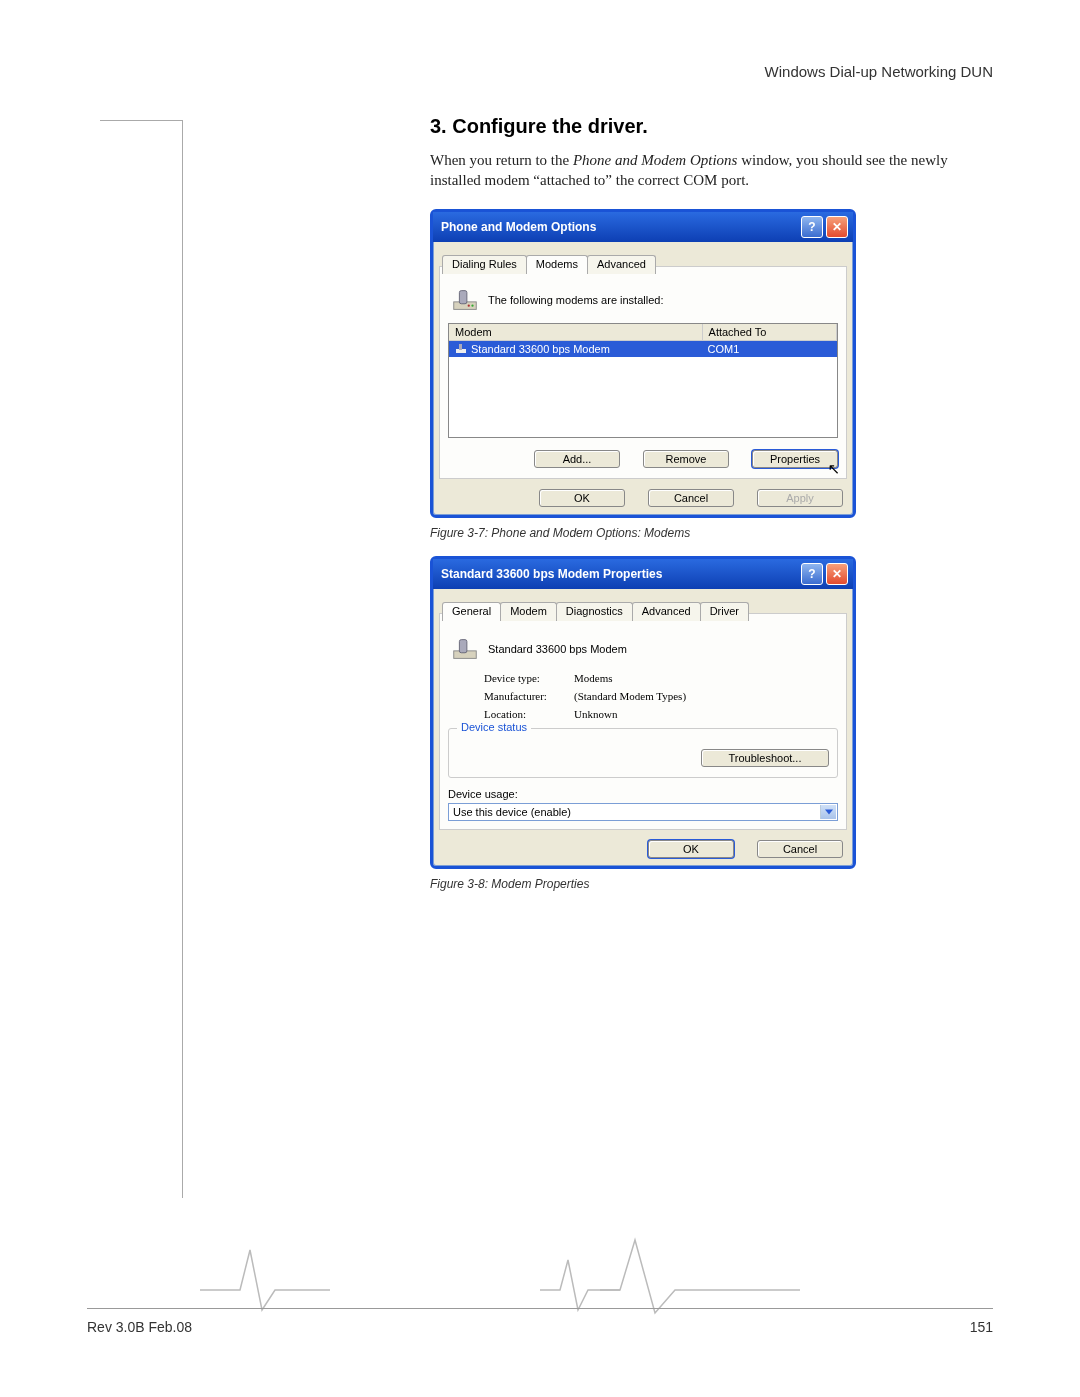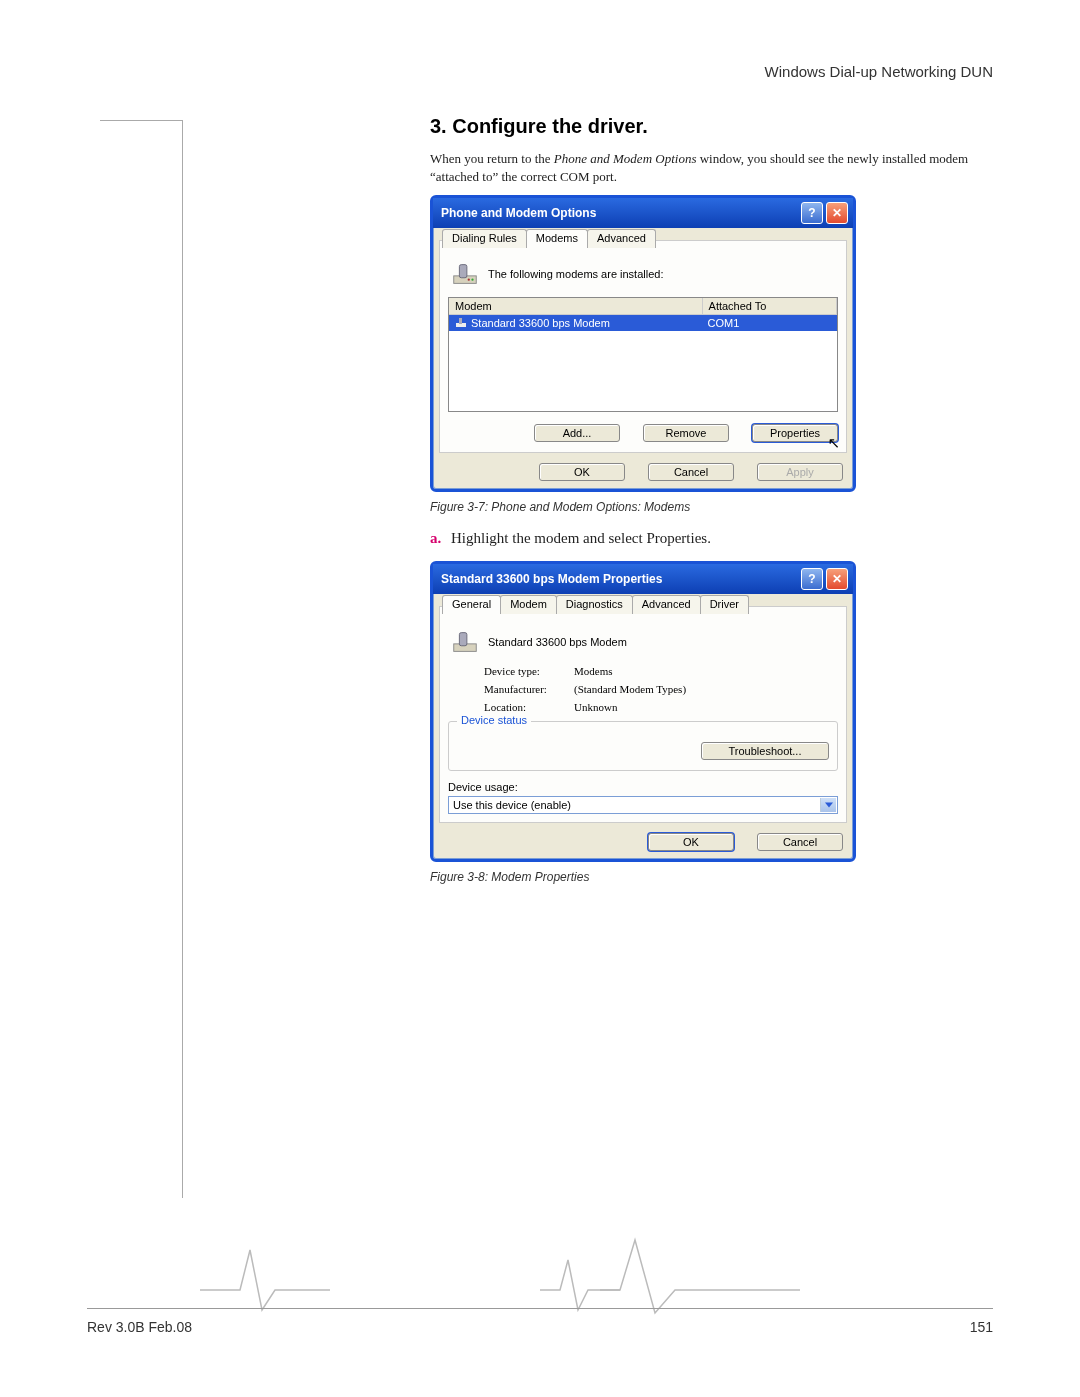--- a/index.html
+++ b/index.html
@@ -47,23 +47,23 @@
   }
   h3.section {
     font-family: Arial, Helvetica, sans-serif;
     font-size: 20px;
     font-weight: bold;
     color: #000000;
     margin: 0 0 12px 0;
   }
   .body-text {
     font-family: "Book Antiqua", Palatino, serif;
-    font-size: 13px;
+    font-size: 15px;
     line-height: 1.35;
-    margin: 0 0 10px 0;
+    margin: 0 0 18px 0;
   }
   .body-text .italic { font-style: italic; }
   .fig-caption {
     font-family: Arial, Helvetica, sans-serif;
     font-style: italic;
     font-size: 12px;
     color: #333;
     margin: 8px 0 16px 0;
   }
   .step-line {
@@ -112,21 +112,21 @@
     background: linear-gradient(#8fb6ef, #3a6cd0);
   }
   .xp-body {
     background: #fdfdfb;
     margin: 6px;
     border: 1px solid #ccc;
     padding: 8px;
     position: relative;
   }
   .xp-body.tabbed {
-    margin-top: 12px;
+    margin-top: 24px;
     padding-top: 14px;
   }
   .xp-tabs {
     position: absolute;
     top: -12px;
     left: 2px;
     display: flex;
     font-size: 11px;
   }
   .xp-tab {
@@ -369,24 +369,20 @@
       </div>
       <div class="btn-row" style="padding:2px 10px 8px;">
         <div class="xp-btn">OK</div>
         <div class="xp-btn">Cancel</div>
         <div class="xp-btn disabled">Apply</div>
       </div>
     </div>
 
     <div class="fig-caption">Figure 3-7: Phone and Modem Options: Modems</div>
 
-    <p class="step-line">
-      <span class="label">a.</span>
-      <span>Highlight the modem and select </span><span class="italic">Properties</span><span>.</span>
-    </p>
 
     
     <div class="xp-dialog" style="width:420px;">
       <div class="xp-title">
         <span>Standard 33600 bps Modem Properties</span>
         <span class="spacer"></span>
         <div class="xp-title-btn help">?</div>
         <div class="xp-title-btn">✕</div>
       </div>
       <div class="xp-body tabbed">

